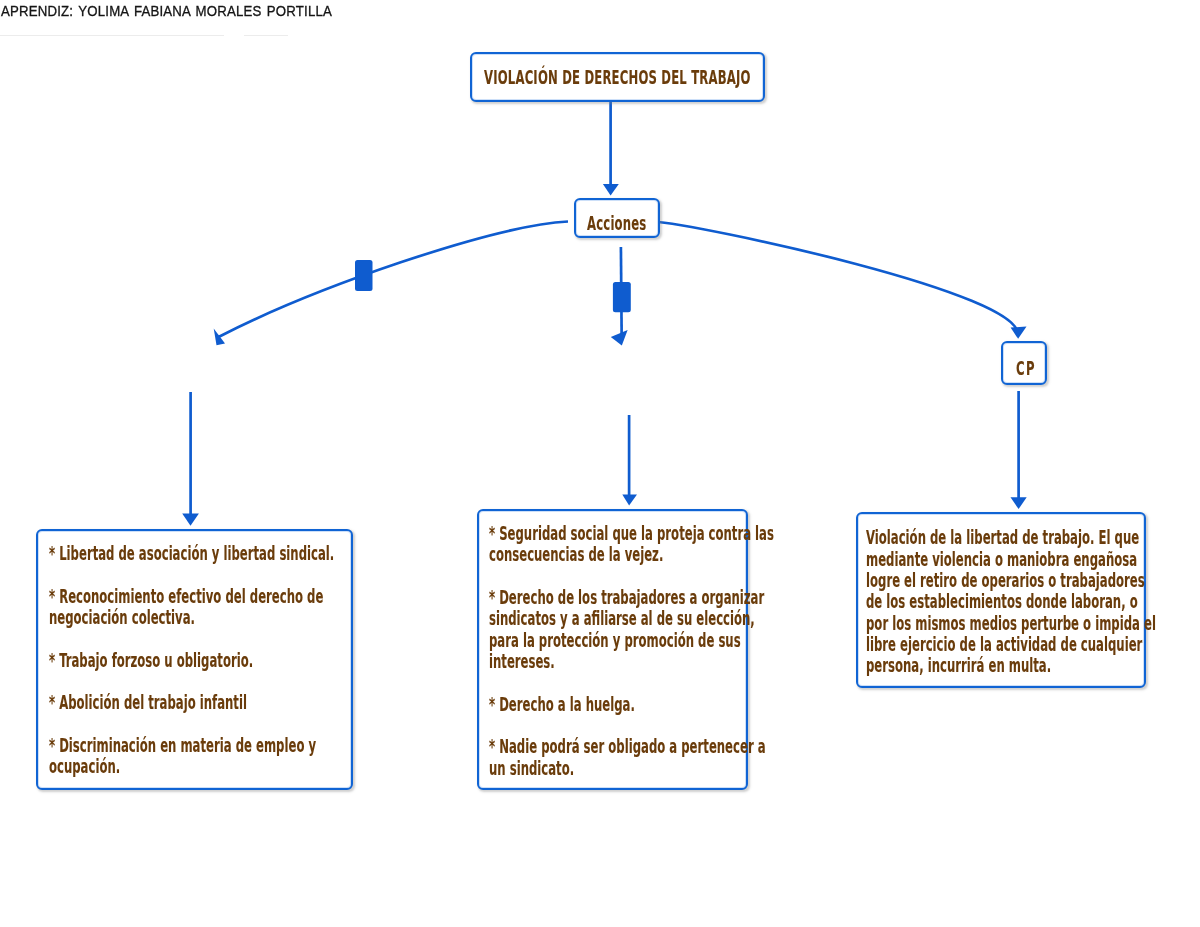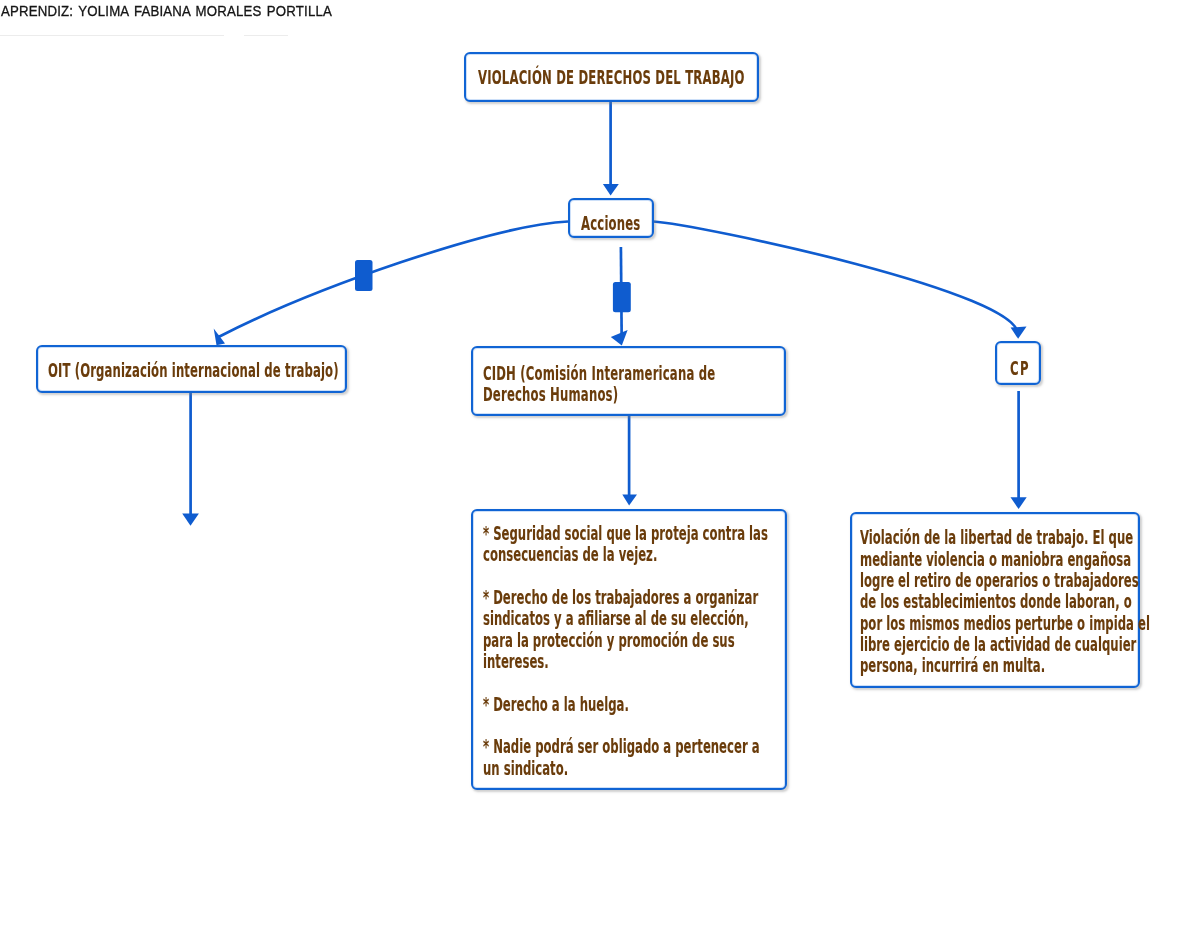--- a/index.html
+++ b/index.html
@@ -13,21 +13,21 @@
        -webkit-text-stroke:0.33px #151515;
        transform:scaleX(0.889);transform-origin:0 0;}
 
   .rule{position:absolute;height:1.4px;background:#ececec;}
 
   svg.links{position:absolute;left:0;top:0;width:1200px;height:927px;overflow:visible;}
 
   .node{position:absolute;box-sizing:border-box;background:#ffffff;
         border:2px solid #1064d4;border-radius:6px;
         box-shadow:1.2px 1.8px 2.2px rgba(130,130,130,0.38),
-                   inset 0 0 0 1px rgba(198,220,247,0.9);}
+                   inset 0 0 0 1px rgba(198,220,247,0.9);margin-left:6px;}
   .node .txt{position:absolute;color:#6a3c0b;font-weight:bold;
              font-family:"DejaVu Sans",sans-serif;font-stretch:condensed;
              font-size:19px;line-height:21.35px;white-space:pre;
              -webkit-text-stroke:0.08px #6a3c0b;
              transform:scaleX(0.683);transform-origin:0 0;}
   .node .head{letter-spacing:0.25px;}
 </style>
 </head>
 <body>
 
@@ -63,35 +63,41 @@
   </svg>
 
   <div class="node" style="left:464px;top:52px;width:295px;height:50px;">
     <div class="txt head" style="top:12.5px;left:11.6px;">VIOLACIÓN DE DERECHOS DEL TRABAJO</div>
   </div>
 
   <div class="node" style="left:568px;top:198px;width:86px;height:40px;">
     <div class="txt head" style="top:13px;left:11.4px;">Acciones</div>
   </div>
 
-  <div class="node" style="left:35.7px;top:344.7px;width:311px;height:48px;">
-    <div class="txt head" style="top:13px;left:10.4px;letter-spacing:0.16px;">OIT (Organización internacional de trabajo)</div>
-  </div>
 
-  <div class="node" style="left:470.8px;top:346.2px;width:315px;height:70px;">
-    <div class="txt head" style="top:14.5px;left:10.4px;">CIDH (Comisión Interamericana de
-Derechos Humanos)</div>
-  </div>
 
   <div class="node" style="left:995px;top:341px;width:46px;height:44px;">
     <div class="txt head" style="top:14.5px;left:12.7px;letter-spacing:2.2px;">CP</div>
   </div>
 
+  <div class="node" style="left:29.9px;top:528.5px;width:317px;height:261px;">
+    <div class="txt" style="top:12.5px;left:11.0px;">* Libertad de asociación y libertad sindical.
 
-  <div class="node" style="left:470.8px;top:508.5px;width:316px;height:281px;padding-left:36px;">
+* Reconocimiento efectivo del derecho de
+negociación colectiva.
+
+* Trabajo forzoso u obligatorio.
+
+* Abolición del trabajo infantil
+
+* Discriminación en materia de empleo y
+ocupación.</div>
+  </div>
+
+  <div class="node" style="left:470.8px;top:508.5px;width:271px;height:281px;padding-left:36px;">
     <div class="txt" style="top:12.3px;left:10.0px;">* Seguridad social que la proteja contra las
 consecuencias de la vejez.
 
 * Derecho de los trabajadores a organizar
 sindicatos y a afiliarse al de su elección,
 para la protección y promoción de sus
 intereses.
 
 * Derecho a la huelga.
 

